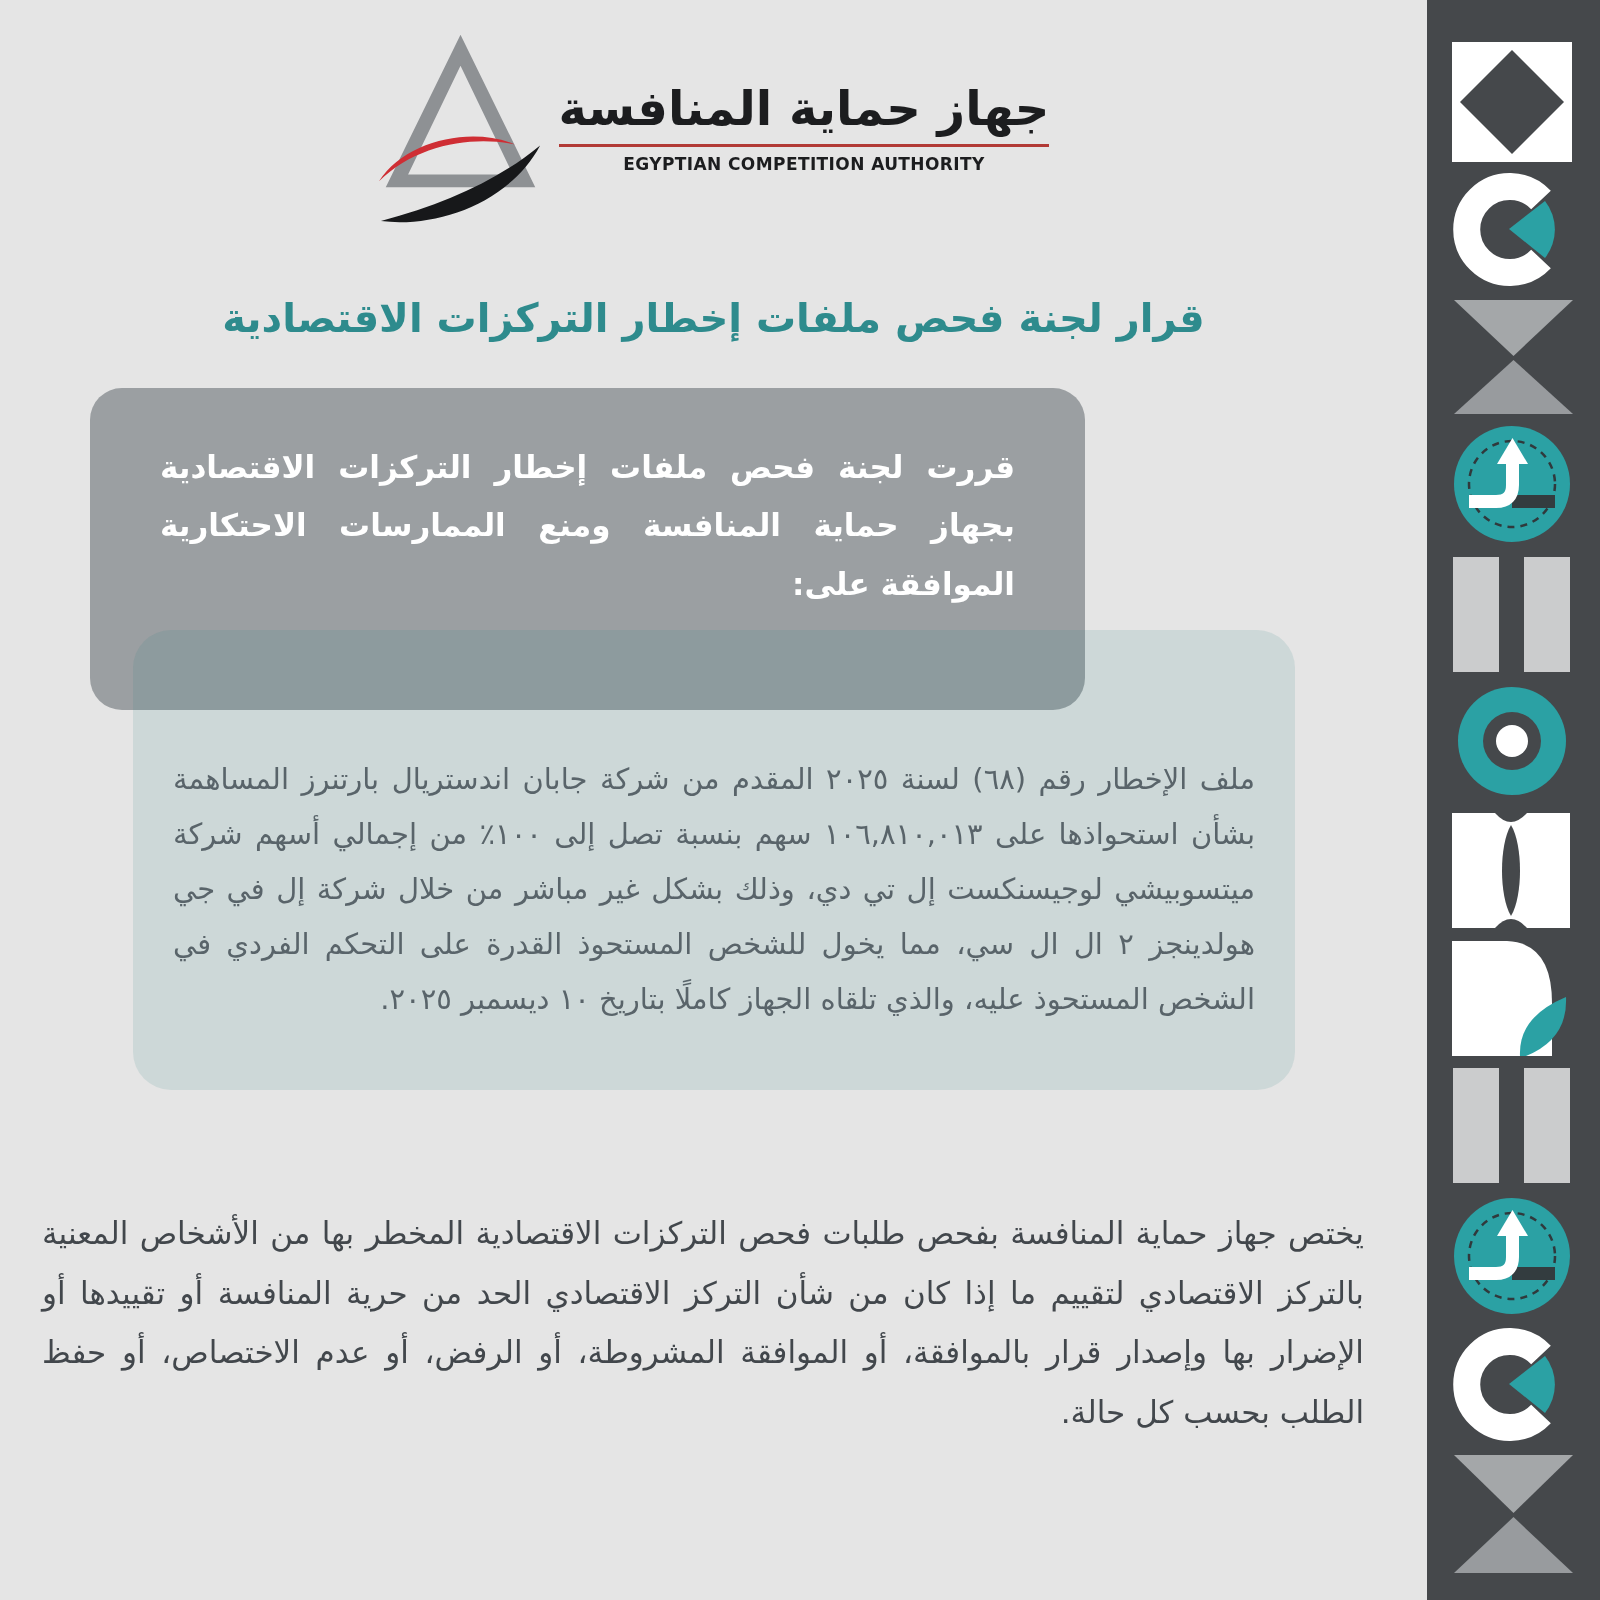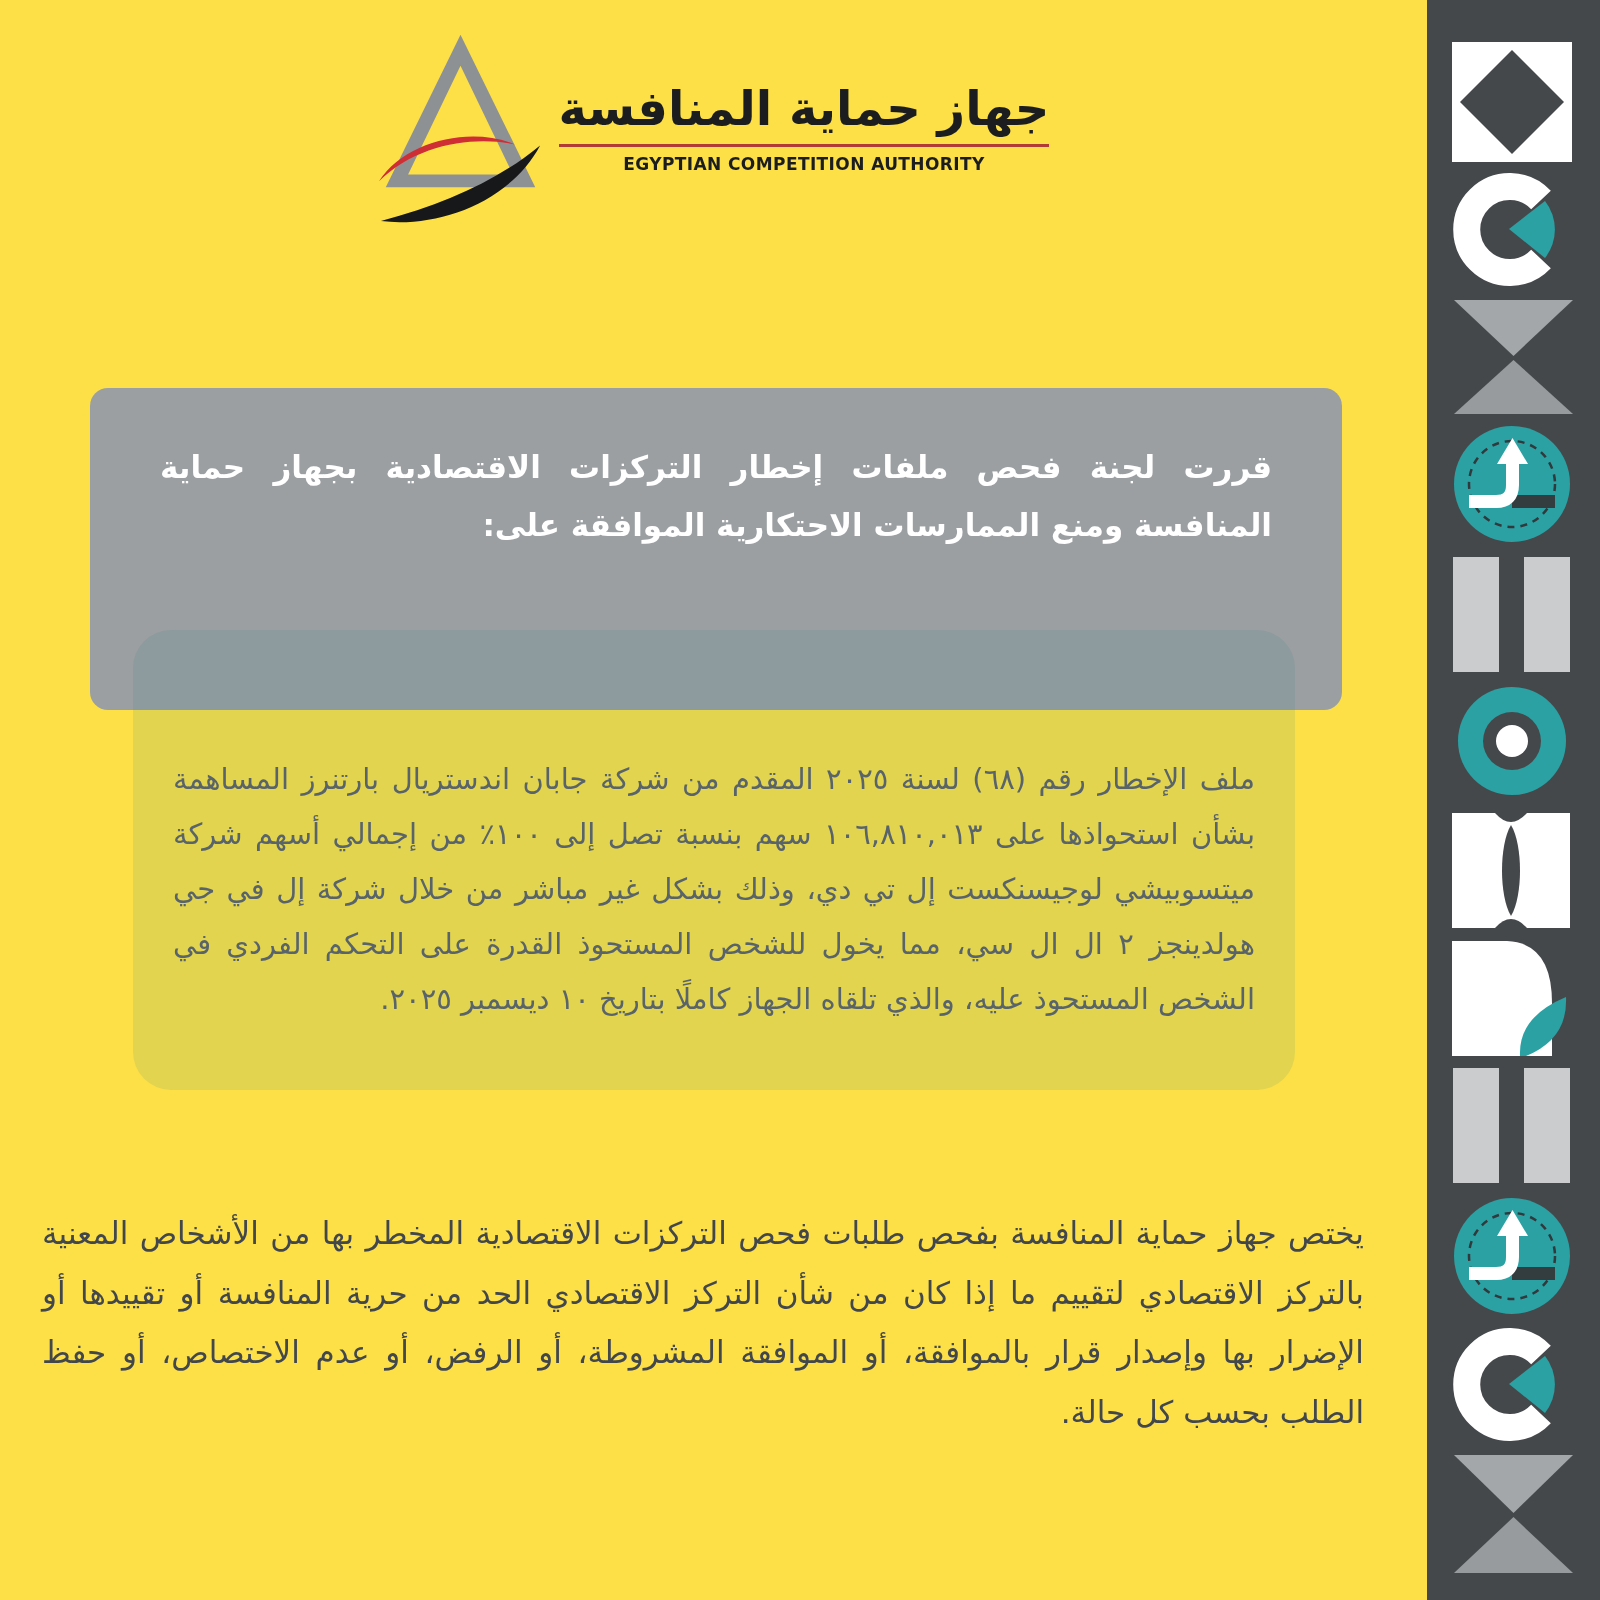--- a/index.html
+++ b/index.html
@@ -1,37 +1,37 @@
 <!DOCTYPE html>
 <html lang="ar"><head>
 <meta charset="utf-8">
 <style>
   * { margin:0; padding:0; box-sizing:border-box; }
   html,body { width:1600px; height:1600px; }
   body { font-family:"DejaVu Sans", sans-serif; background:#ffffff; }
-  .page { position:relative; width:1600px; height:1600px; background:#fde047; overflow:hidden; }
+  .page { position:relative; width:1600px; height:1600px; background:#e5e5e5; overflow:hidden; }
 
   
   .sidebar { position:absolute; top:0; right:0; width:173px; height:1600px; background:#45484b; }
   .shape { position:absolute; left:25px; width:123px; }
   .shape svg { display:block; }
 
   
   .logo-row { position:absolute; top:26px; left:0; width:1427px; display:flex; justify-content:center; align-items:center; gap:16px; }
   .logo-text { display:flex; flex-direction:column; align-items:center; }
   .logo-ar { font-size:48px; font-weight:bold; color:#1c1d1f; direction:rtl; line-height:1.25; }
   .logo-divider { width:100%; height:3px; background:#b23a36; margin:6px 0 7px; }
   .logo-en { font-size:17px; font-weight:bold; color:#1c1d1f; letter-spacing:0.4px; white-space:nowrap; }
 
   
   .heading { position:absolute; top:295px; left:0; width:1427px; text-align:center; direction:rtl;
              color:#2e8b8d; font-size:40px; font-weight:bold; }
 
   
-  .gray-box { position:absolute; left:90px; top:388px; width:1252px; height:322px; border-radius:18px;
+  .gray-box { position:absolute; left:90px; top:388px; width:995px; height:322px; border-radius:32px;
               background:#9b9fa2; padding:50px 70px 0 70px; }
   .gray-box p { color:#ffffff; font-size:31px; font-weight:bold; line-height:1.88;
                 direction:rtl; text-align:justify; }
   .mint-box { position:absolute; left:133px; top:630px; width:1162px; height:460px; border-radius:38px;
               background:rgba(45,130,135,0.13); padding:122px 40px 0 40px; }
   .mint-box p { color:#59646a; font-size:29px; line-height:1.9; direction:rtl; text-align:justify; }
 
   
   .footer-note { position:absolute; left:42px; top:1204px; width:1322px; color:#42474c;
                  font-size:31px; line-height:1.92; direction:rtl; text-align:justify; }
@@ -49,20 +49,21 @@
       <path d="M1 157 C 40 118 100 110 141 119 C 96 100 28 115 1 157 Z" fill="#cf2e34"></path>
       <path d="M3 198 C 70 180 125 155 167 120 C 135 180 60 205 3 198 Z" fill="#17181a"></path>
     </svg>
     <div class="logo-text">
       <div class="logo-ar">جهاز حماية المنافسة</div>
       <div class="logo-divider"></div>
       <div class="logo-en">EGYPTIAN COMPETITION AUTHORITY</div>
     </div>
   </div>
 
+  <h1 class="heading">قرار لجنة فحص ملفات إخطار التركزات الاقتصادية</h1>
 
   <div class="gray-box">
     <p>قررت لجنة فحص ملفات إخطار التركزات الاقتصادية بجهاز حماية المنافسة ومنع الممارسات الاحتكارية الموافقة على:</p>
   </div>
 
   <div class="mint-box">
     <p>ملف الإخطار رقم (٦٨) لسنة ٢٠٢٥ المقدم من شركة جابان اندستريال بارتنرز المساهمة بشأن استحواذها على ١٠٦,٨١٠,٠١٣ سهم بنسبة تصل إلى ١٠٠٪ من إجمالي أسهم شركة ميتسوبيشي لوجيسنكست إل تي دي، وذلك بشكل غير مباشر من خلال شركة إل في جي هولدينجز ٢ ال ال سي، مما يخول للشخص المستحوذ القدرة على التحكم الفردي في الشخص المستحوذ عليه، والذي تلقاه الجهاز كاملًا بتاريخ ١٠ ديسمبر ٢٠٢٥.</p>
   </div>
 
   <p class="footer-note">يختص جهاز حماية المنافسة بفحص طلبات فحص التركزات الاقتصادية المخطر بها من الأشخاص المعنية بالتركز الاقتصادي لتقييم ما إذا كان من شأن التركز الاقتصادي الحد من حرية المنافسة أو تقييدها أو الإضرار بها وإصدار قرار بالموافقة، أو الموافقة المشروطة، أو الرفض، أو عدم الاختصاص، أو حفظ الطلب بحسب كل حالة.</p>

